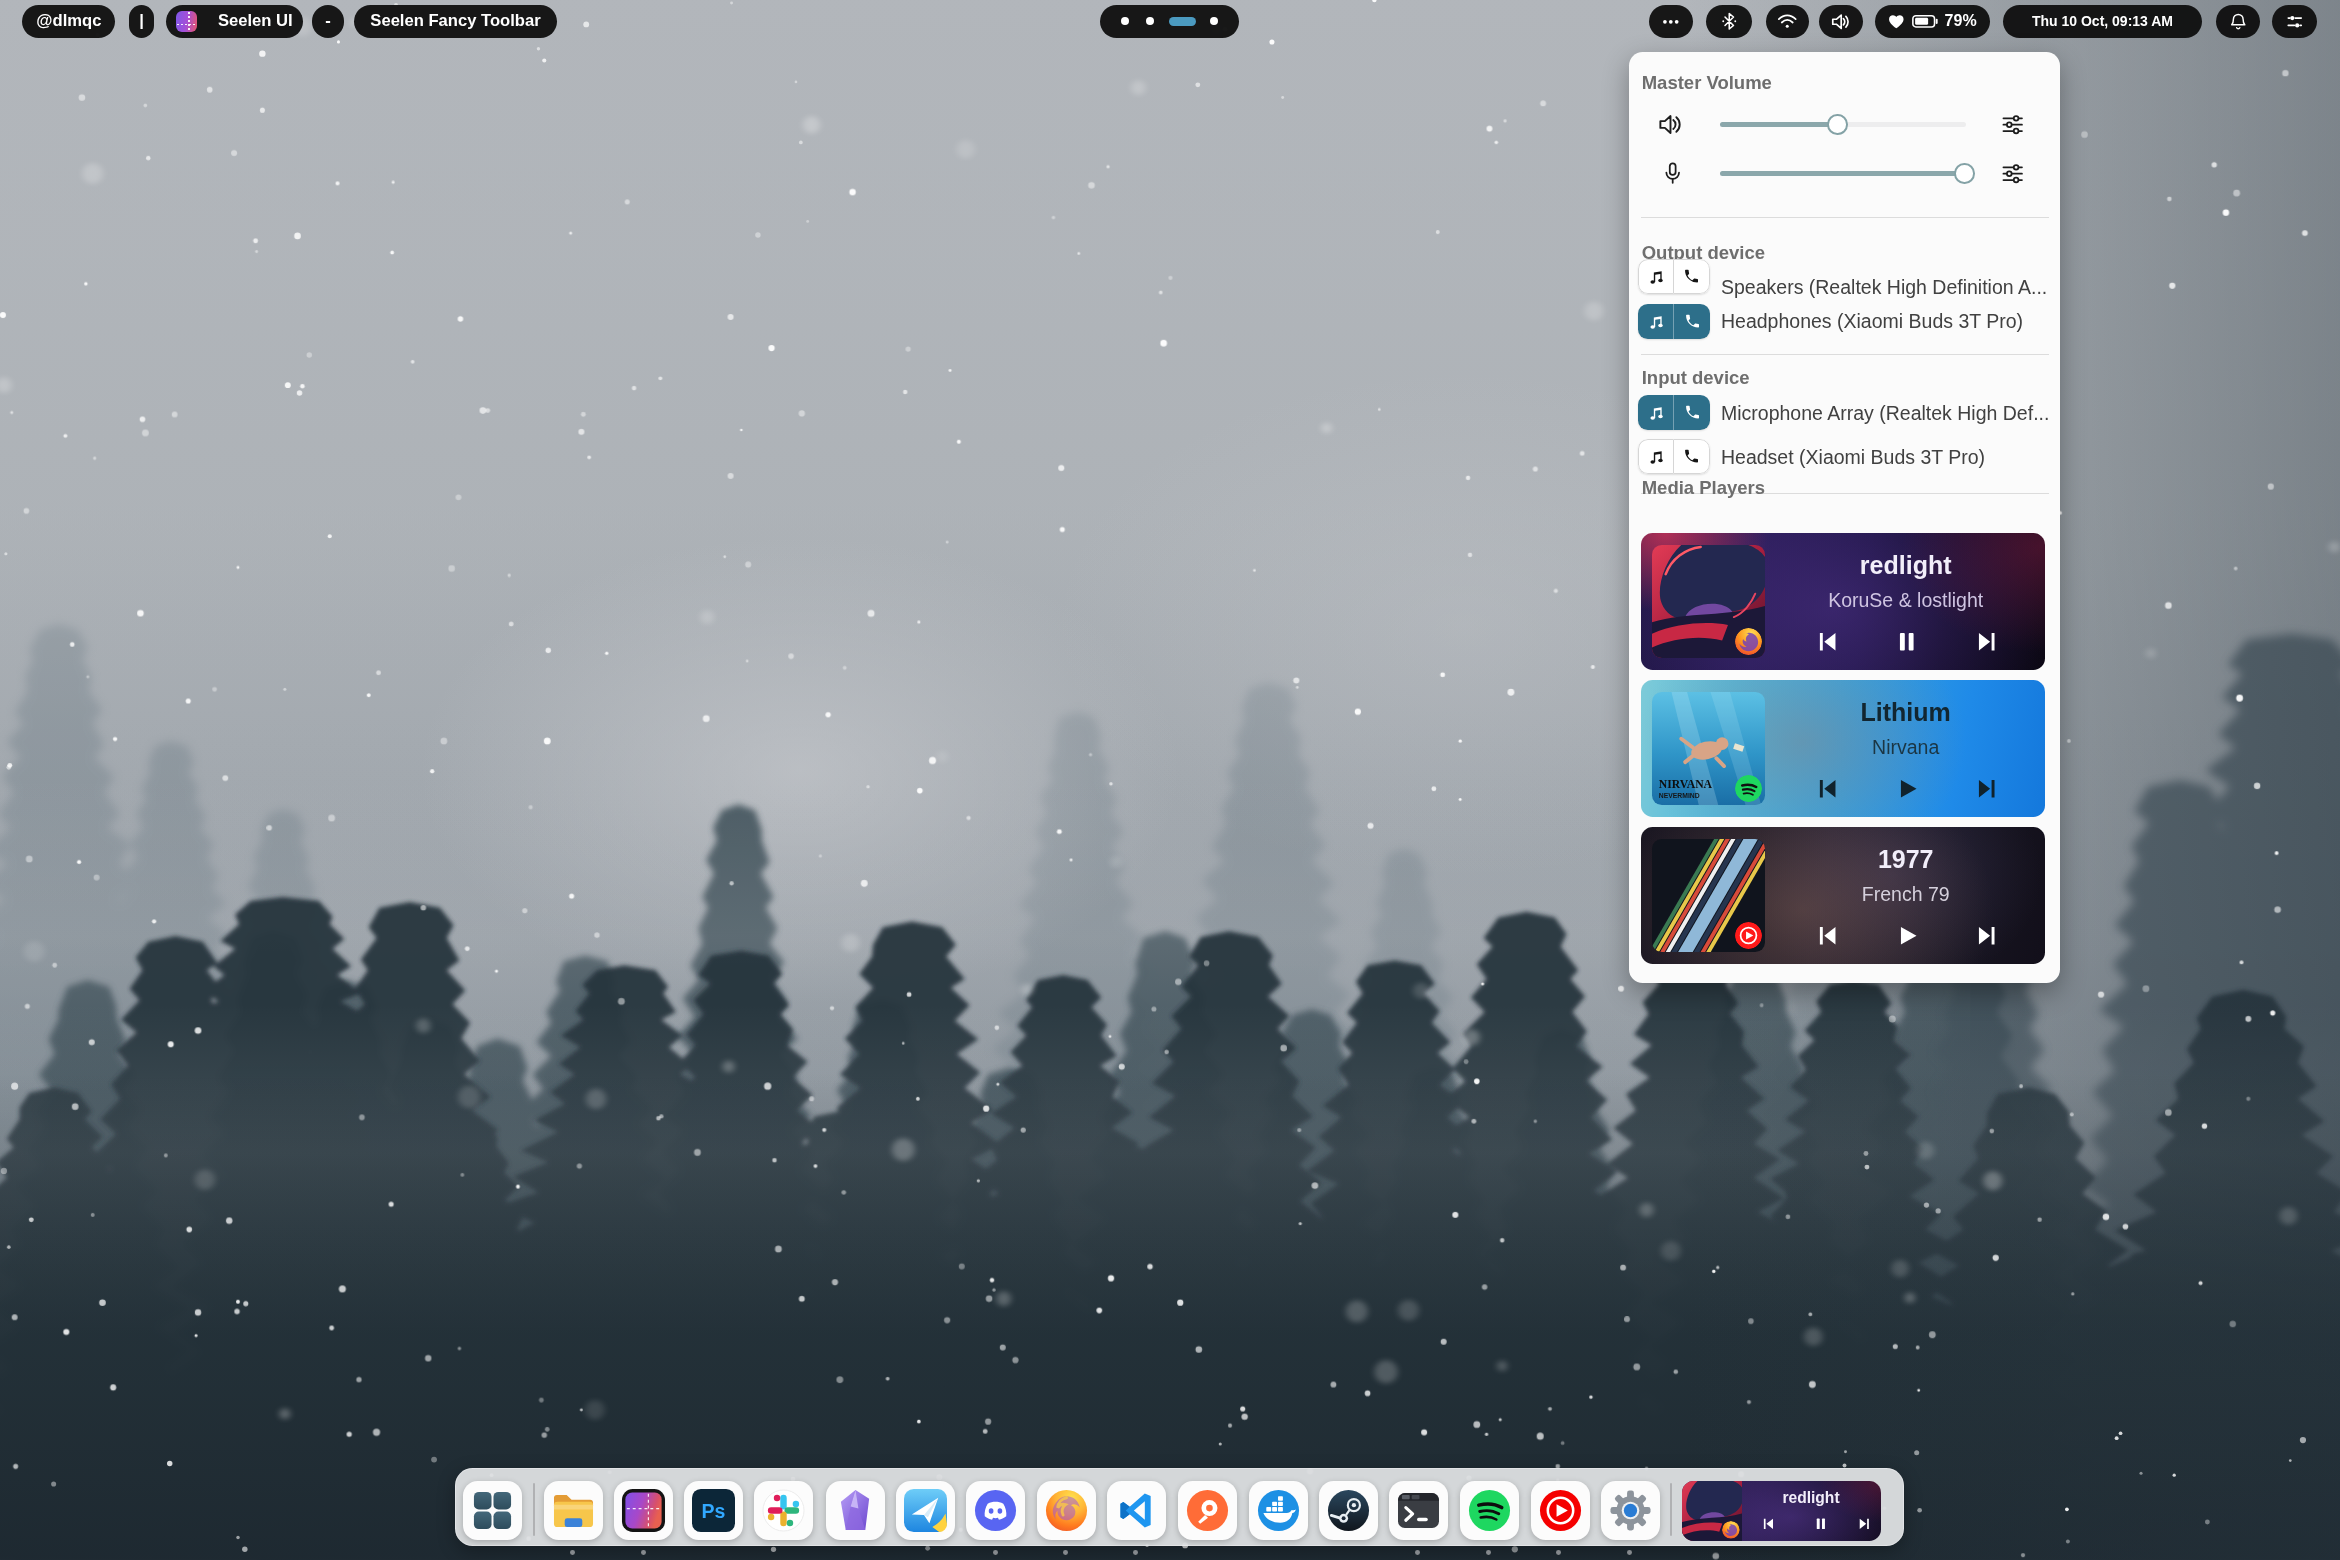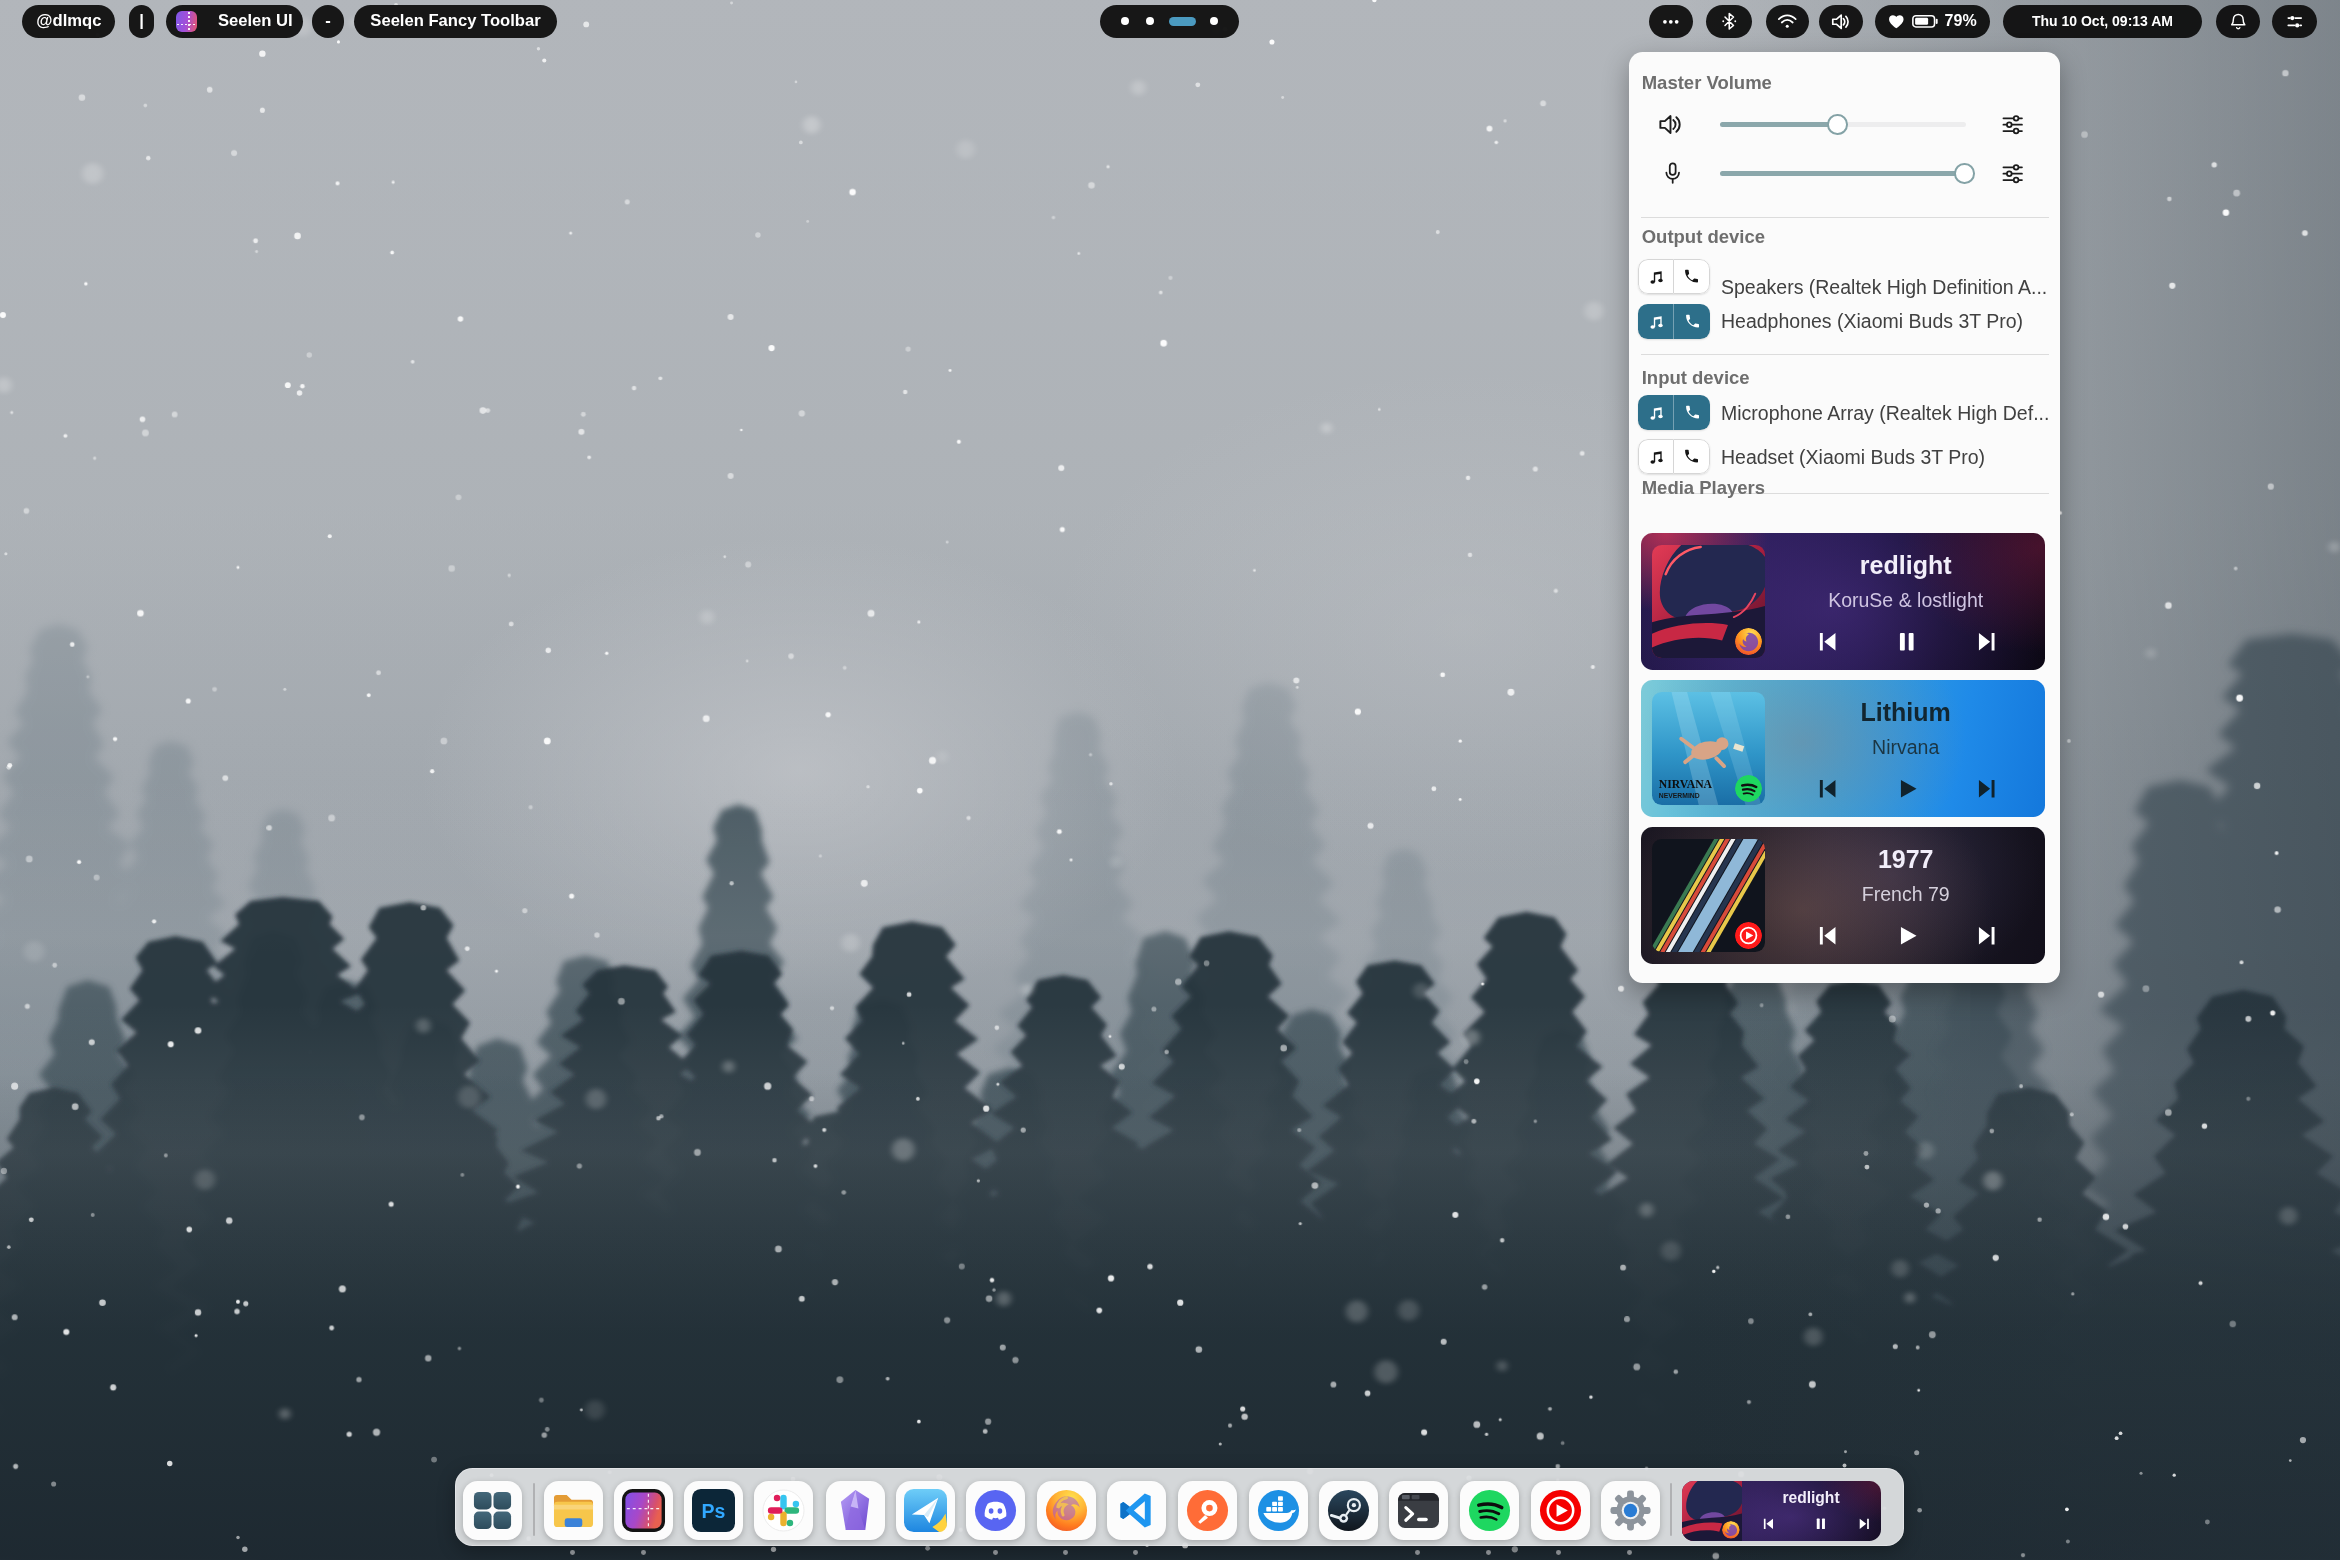--- a/index.html
+++ b/index.html
@@ -728,21 +728,21 @@
   <svg class="abs" style="left:372px;top:110px" width="23.4" height="23.4" viewBox="0 0 24 24" fill="none" stroke="#1d1d1d" stroke-width="1.8" stroke-linecap="round">
       <path d="M2.5 5.5 h19"></path>
       <circle cx="15.5" cy="5.5" r="2.4" fill="#fbfbfb"></circle>
       <path d="M2.5 12 h19"></path>
       <circle cx="8.5" cy="12" r="2.4" fill="#fbfbfb"></circle>
       <path d="M2.5 18.5 h19"></path>
       <circle cx="15.5" cy="18.5" r="2.4" fill="#fbfbfb"></circle>
     </svg>
 
   <div class="pdiv" style="top:165px"></div>
-  <div class="plabel" style="top:174px">Output device</div>
+  <div class="plabel" style="top:190px">Output device</div>
 
   <div class="devbtns uns" style="top:207px">
     <span class="half">
         <svg width="17.6" height="17.6" viewBox="0 0 18 18" fill="#161616">
           <ellipse cx="5.8" cy="14.3" rx="2.3" ry="1.8"></ellipse>
           <ellipse cx="13.8" cy="12.9" rx="2.3" ry="1.8"></ellipse>
           <path d="M7.0 14.3 L7.0 4.6 L15.0 3.2 L15.0 12.9 L13.6 12.9 L13.6 6.1 L8.4 7.0 L8.4 14.3 Z"></path>
         </svg>
       </span>
     <span class="half">

